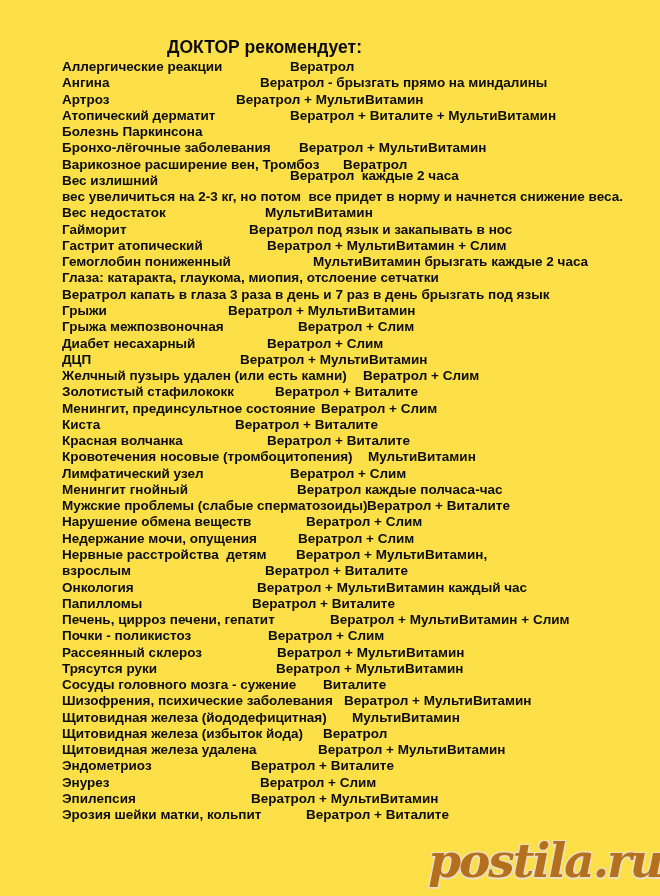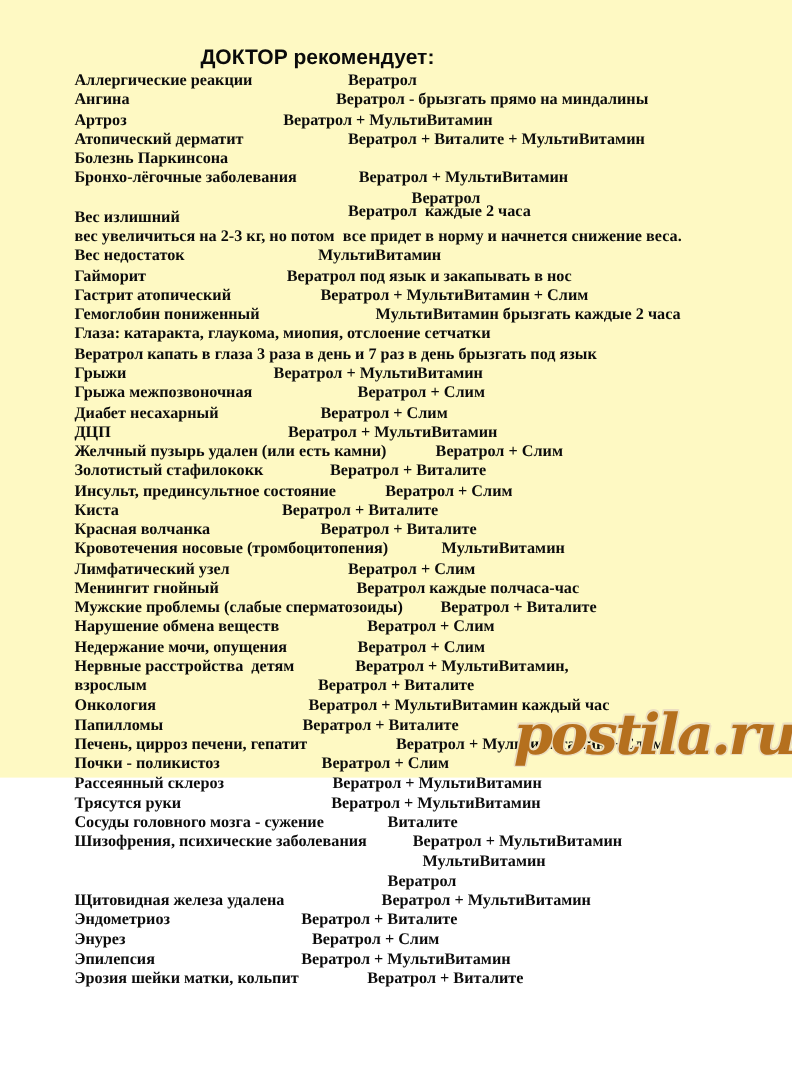--- a/index.html
+++ b/index.html
@@ -3,22 +3,22 @@
 <meta charset="utf-8">
 <style>
   html, body { margin: 0; padding: 0; }
   body {
     width: 660px; height: 896px;
     font-family: "Liberation Sans", "DejaVu Sans", sans-serif;
     overflow: hidden;
   }
   .page {
     position: relative;
-    width: 660px; height: 648px;
-    background: #fef9c3;
+    width: 660px; height: 896px;
+    background: #fde047;
   }
   .page-title {
     position: absolute;
     left: 167px; top: 37px;
     font-size: 17.5px;
     font-weight: bold;
     color: #0b0b0b;
     white-space: pre;
   }
   .rows {
@@ -27,21 +27,20 @@
     width: 596px;
     color: #0c0c0c;
   }
   .row {
     position: relative;
     height: 16.28px;
     line-height: 16.28px;
     font-size: 13.5px;
     font-weight: bold;
     white-space: pre;
-    font-family: Liberation Serif, serif;
   }
   .row .condition { display: inline-block; white-space: pre; }
   .row .treatment {
     position: absolute;
     top: 0;
     white-space: pre;
   }
   .watermark {
     position: absolute;
     right: -2px; bottom: 8px;
@@ -59,61 +58,61 @@
   }
 </style>
 </head>
 <body>
 
 <div class="page">
   <div class="page-title">ДОКТОР рекомендует:</div>
 
   <div class="rows" id="rows-container">
       <div class="row"><span class="condition">Аллергические реакции</span><span class="treatment" style="left: 228px;">Вератрол</span></div>
-      <div class="row"><span class="condition">Ангина</span><span class="treatment" style="left: 198px; margin-left: 20px;">Вератрол - брызгать прямо на миндалины</span></div>
+      <div class="row"><span class="condition">Ангина</span><span class="treatment" style="left: 198px;">Вератрол - брызгать прямо на миндалины</span></div>
       <div class="row"><span class="condition">Артроз</span><span class="treatment" style="left: 174px;">Вератрол + МультиВитамин</span></div>
       <div class="row"><span class="condition">Атопический дерматит</span><span class="treatment" style="left: 228px;">Вератрол + Виталите + МультиВитамин</span></div>
       <div class="row"><span class="condition">Болезнь Паркинсона</span><span class="treatment" style="left: 228px; margin-top: 44px;">Вератрол  каждые 2 часа</span></div>
       <div class="row"><span class="condition">Бронхо-лёгочные заболевания</span><span class="treatment" style="left: 237px;">Вератрол + МультиВитамин</span></div>
-      <div class="row"><span class="treatment" style="left: 281px;">Вератрол</span></div>
+      <div class="row"><span class="condition">Варикозное расширение вен, Тромбоз</span><span class="treatment" style="left: 281px;">Вератрол</span></div>
       <div class="row"><span class="condition">Вес излишний</span></div>
       <div class="row"><span class="condition">вес увеличиться на 2-3 кг, но потом  все придет в норму и начнется снижение веса.</span></div>
       <div class="row"><span class="condition">Вес недостаток</span><span class="treatment" style="left: 203px;">МультиВитамин</span></div>
-      <div class="row"><span class="condition">Гайморит</span><span class="treatment" style="left: 177px;">Вератрол под язык и закапывать в нос</span></div>
+      <div class="row"><span class="condition">Гайморит</span><span class="treatment" style="left: 187px;">Вератрол под язык и закапывать в нос</span></div>
       <div class="row"><span class="condition">Гастрит атопический</span><span class="treatment" style="left: 205px;">Вератрол + МультиВитамин + Слим</span></div>
       <div class="row"><span class="condition">Гемоглобин пониженный</span><span class="treatment" style="left: 251px;">МультиВитамин брызгать каждые 2 часа</span></div>
       <div class="row"><span class="condition">Глаза: катаракта, глаукома, миопия, отслоение сетчатки</span></div>
       <div class="row"><span class="condition">Вератрол капать в глаза 3 раза в день и 7 раз в день брызгать под язык</span></div>
       <div class="row"><span class="condition">Грыжи</span><span class="treatment" style="left: 166px;">Вератрол + МультиВитамин</span></div>
       <div class="row"><span class="condition">Грыжа межпозвоночная</span><span class="treatment" style="left: 236px;">Вератрол + Слим</span></div>
       <div class="row"><span class="condition">Диабет несахарный</span><span class="treatment" style="left: 205px;">Вератрол + Слим</span></div>
       <div class="row"><span class="condition">ДЦП</span><span class="treatment" style="left: 178px;">Вератрол + МультиВитамин</span></div>
       <div class="row"><span class="condition">Желчный пузырь удален (или есть камни)</span><span class="treatment" style="left: 301px;">Вератрол + Слим</span></div>
       <div class="row"><span class="condition">Золотистый стафилококк</span><span class="treatment" style="left: 213px;">Вератрол + Виталите</span></div>
-      <div class="row"><span class="condition">Инсульт, прединсультное состояние</span><span class="treatment" style="left: 259px;">Вератрол + Слим</span></div>
+      <div class="row"><span class="condition">Менингит, прединсультное состояние</span><span class="treatment" style="left: 259px;">Вератрол + Слим</span></div>
       <div class="row"><span class="condition">Киста</span><span class="treatment" style="left: 173px;">Вератрол + Виталите</span></div>
       <div class="row"><span class="condition">Красная волчанка</span><span class="treatment" style="left: 205px;">Вератрол + Виталите</span></div>
       <div class="row"><span class="condition">Кровотечения носовые (тромбоцитопения)</span><span class="treatment" style="left: 306px;">МультиВитамин</span></div>
       <div class="row"><span class="condition">Лимфатический узел</span><span class="treatment" style="left: 228px;">Вератрол + Слим</span></div>
       <div class="row"><span class="condition">Менингит гнойный</span><span class="treatment" style="left: 205px; margin-left: 30px;">Вератрол каждые полчаса-час</span></div>
       <div class="row"><span class="condition">Мужские проблемы (слабые сперматозоиды)</span><span class="treatment" style="left: 305px;">Вератрол + Виталите</span></div>
       <div class="row"><span class="condition">Нарушение обмена веществ</span><span class="treatment" style="left: 244px;">Вератрол + Слим</span></div>
       <div class="row"><span class="condition">Недержание мочи, опущения</span><span class="treatment" style="left: 236px;">Вератрол + Слим</span></div>
       <div class="row"><span class="condition">Нервные расстройства  детям</span><span class="treatment" style="left: 234px;">Вератрол + МультиВитамин,</span></div>
       <div class="row"><span class="condition">взрослым</span><span class="treatment" style="left: 203px;">Вератрол + Виталите</span></div>
       <div class="row"><span class="condition">Онкология</span><span class="treatment" style="left: 195px;">Вератрол + МультиВитамин каждый час</span></div>
       <div class="row"><span class="condition">Папилломы</span><span class="treatment" style="left: 190px;">Вератрол + Виталите</span></div>
       <div class="row"><span class="condition">Печень, цирроз печени, гепатит</span><span class="treatment" style="left: 268px;">Вератрол + МультиВитамин + Слим</span></div>
       <div class="row"><span class="condition">Почки - поликистоз</span><span class="treatment" style="left: 206px;">Вератрол + Слим</span></div>
       <div class="row"><span class="condition">Рассеянный склероз</span><span class="treatment" style="left: 215px;">Вератрол + МультиВитамин</span></div>
       <div class="row"><span class="condition">Трясутся руки</span><span class="treatment" style="left: 214px;">Вератрол + МультиВитамин</span></div>
       <div class="row"><span class="condition">Сосуды головного мозга - сужение</span><span class="treatment" style="left: 261px;">Виталите</span></div>
       <div class="row"><span class="condition">Шизофрения, психические заболевания</span><span class="treatment" style="left: 282px;">Вератрол + МультиВитамин</span></div>
-      <div class="row"><span class="treatment" style="left: 290px;">МультиВитамин</span></div>
-      <div class="row"><span class="treatment" style="left: 261px;">Вератрол</span></div>
+      <div class="row"><span class="condition">Щитовидная железа (йододефицитная)</span><span class="treatment" style="left: 290px;">МультиВитамин</span></div>
+      <div class="row"><span class="condition">Щитовидная железа (избыток йода)</span><span class="treatment" style="left: 261px;">Вератрол</span></div>
       <div class="row"><span class="condition">Щитовидная железа удалена</span><span class="treatment" style="left: 256px;">Вератрол + МультиВитамин</span></div>
       <div class="row"><span class="condition">Эндометриоз</span><span class="treatment" style="left: 189px;">Вератрол + Виталите</span></div>
       <div class="row"><span class="condition">Энурез</span><span class="treatment" style="left: 198px;">Вератрол + Слим</span></div>
       <div class="row"><span class="condition">Эпилепсия</span><span class="treatment" style="left: 189px;">Вератрол + МультиВитамин</span></div>
       <div class="row"><span class="condition">Эрозия шейки матки, кольпит</span><span class="treatment" style="left: 244px;">Вератрол + Виталите</span></div>
     </div>
 
   <div class="watermark">postila.ru</div>
 </div>
 

